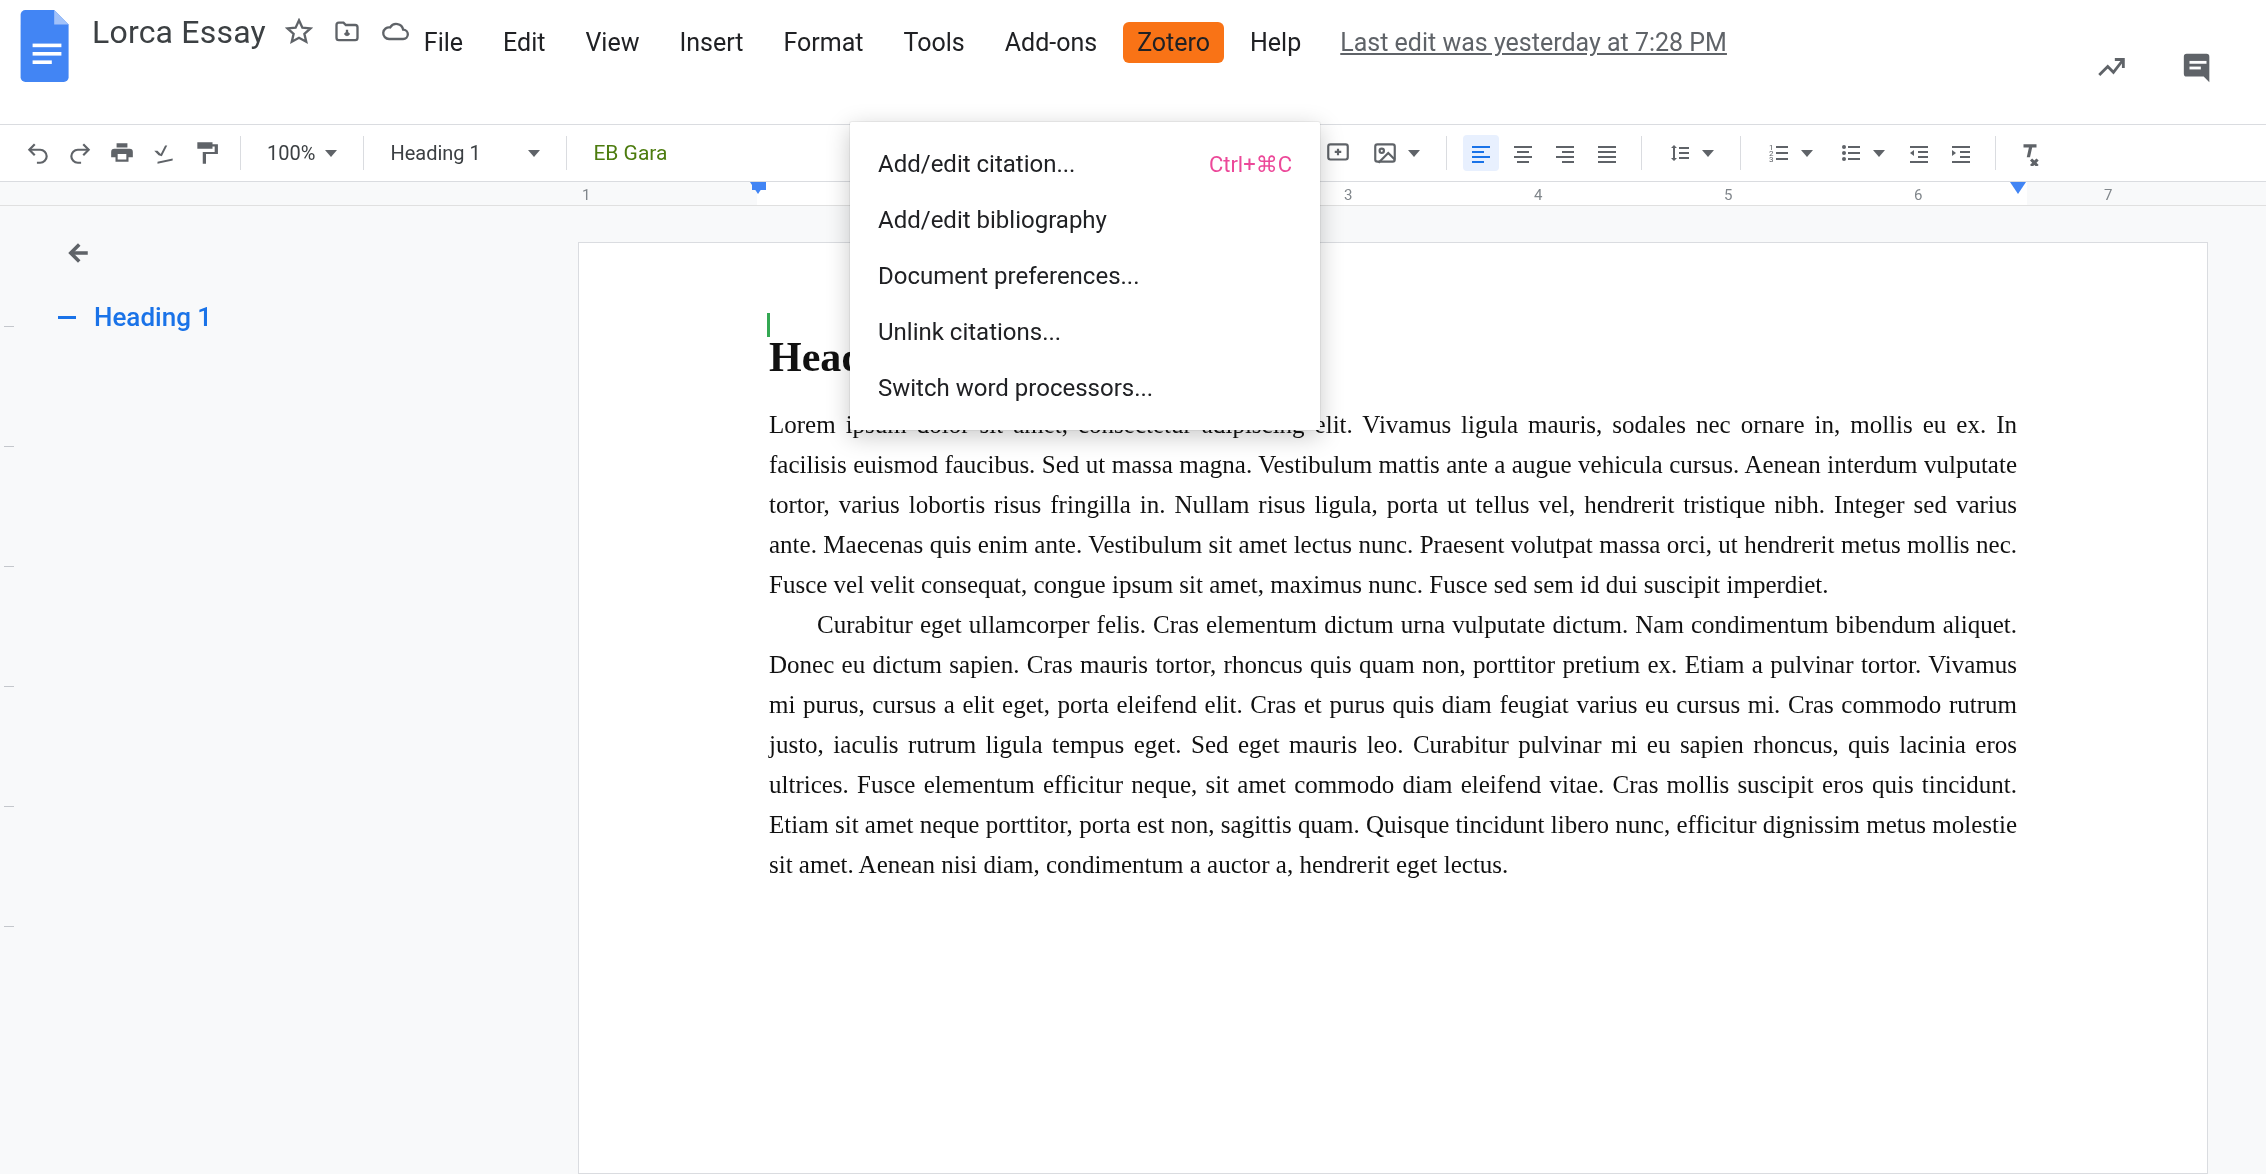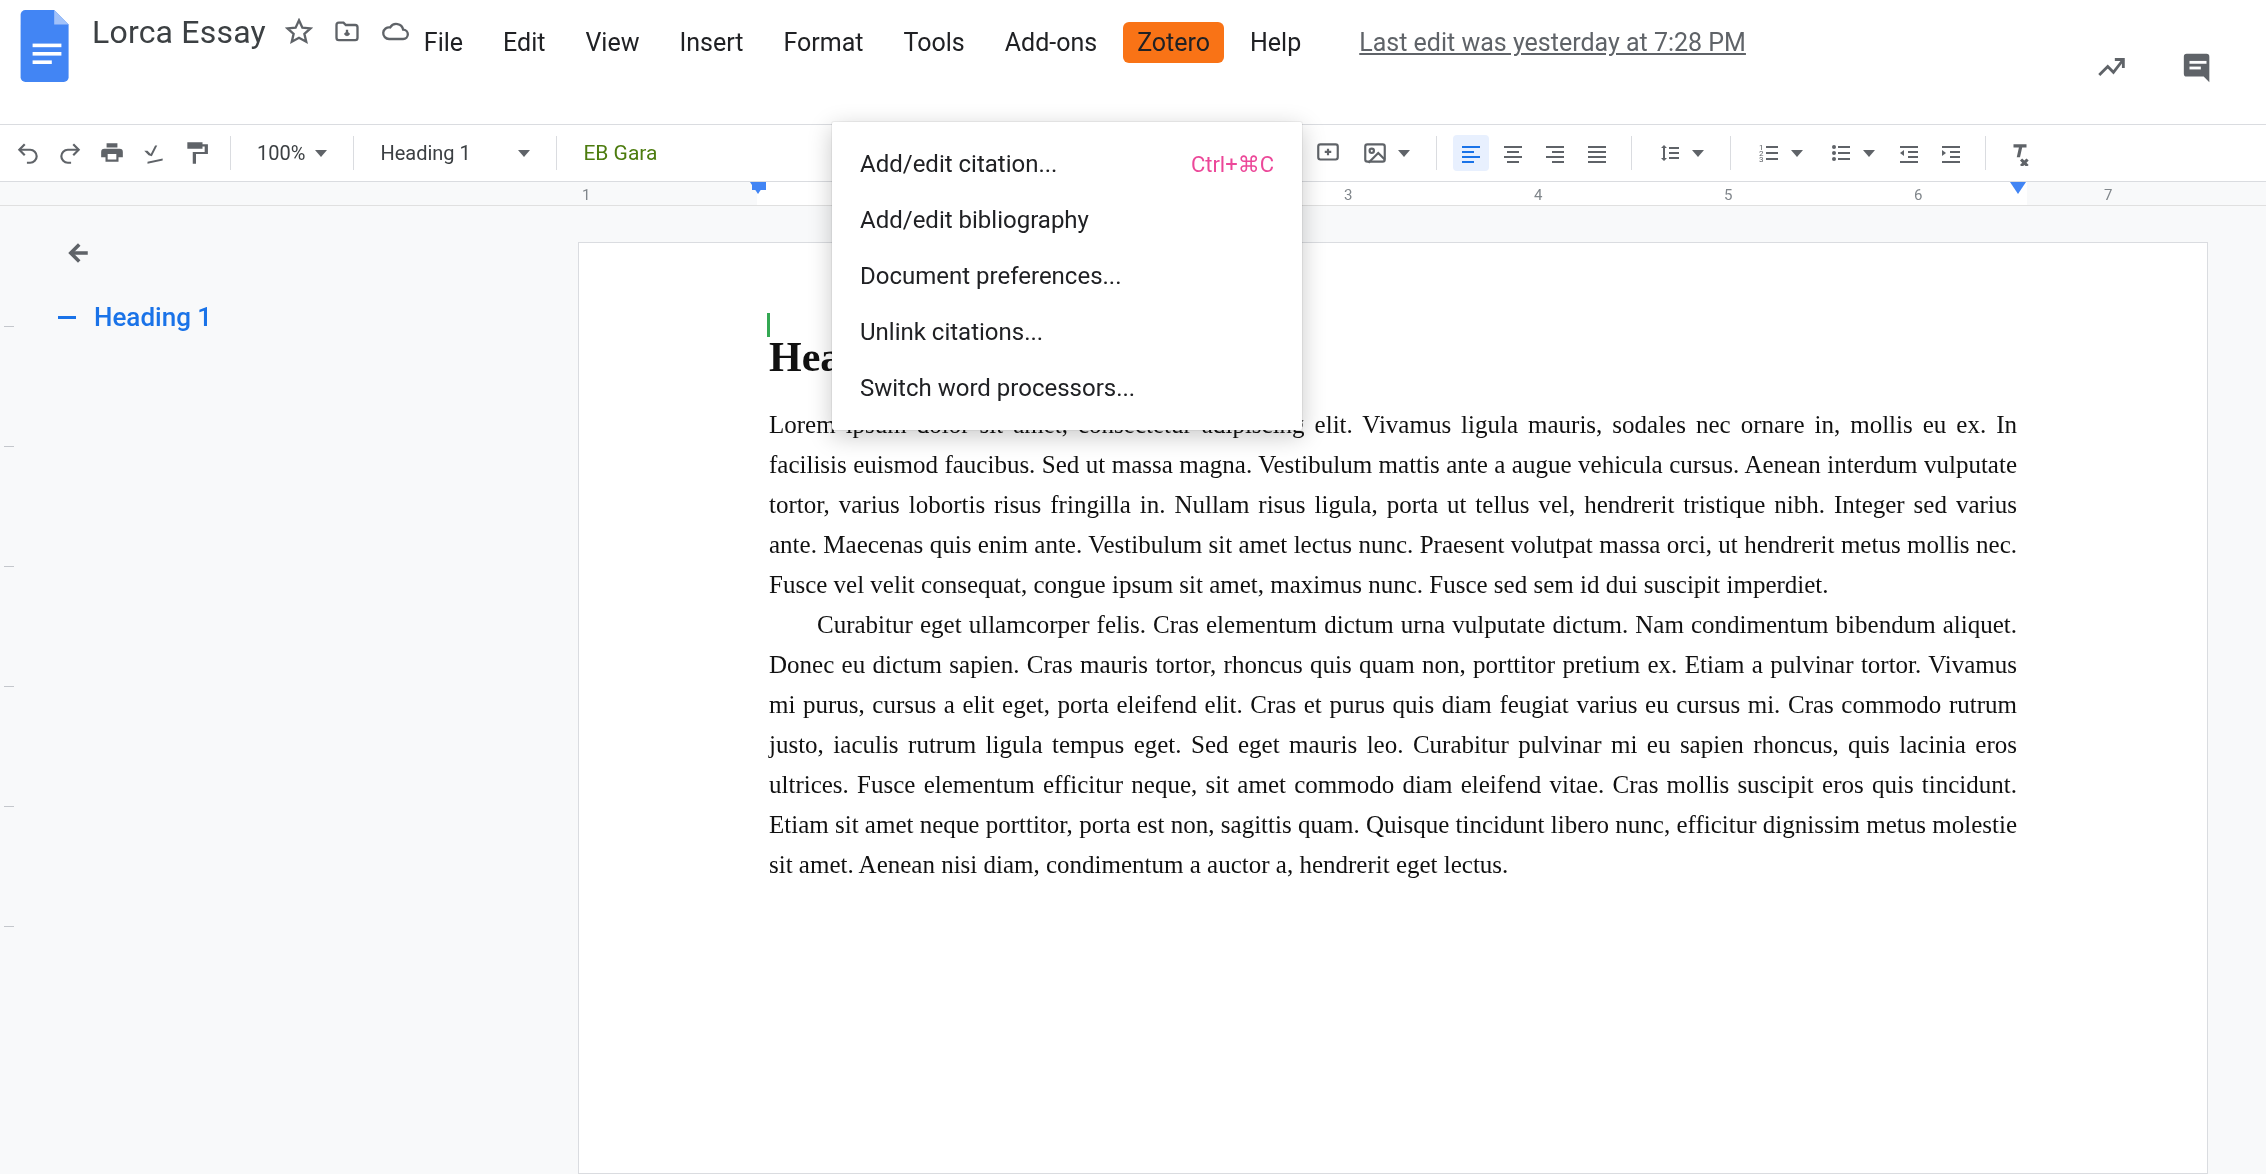--- a/index.html
+++ b/index.html
@@ -37,35 +37,35 @@
   .menubar { display: flex; align-items: center; gap: 12px; margin-top: 12px; }
   .menu-item {
     font-size: 25px; color: #202124;
     padding: 6px 14px; border-radius: 6px;
     cursor: pointer;
   }
   .menu-item.active { background: #f97316; }
   .last-edit {
     font-size: 25px; color: #5f6368;
     text-decoration: underline;
-    margin-left: 32px;
+    margin-left: 13px;
   }
 
   .header-right {
     margin-left: auto; display: flex; align-items: center; gap: 50px; padding-top: 40px; padding-right: 30px;
   }
   .hr-icon { width: 36px; height: 36px; color: #5f6368; display:flex; align-items:center; justify-content:center; }
 
   
   .toolbar {
     border-top: 1px solid #dadce0;
     border-bottom: 1px solid #dadce0;
     height: 58px;
     display: flex; align-items: center;
-    padding: 0 10px;
+    padding: 0 20px;
     gap: 6px;
     font-size: 20px; color: #3c4043;
   }
   .tb-btn { width: 36px; height: 36px; display:flex; align-items:center; justify-content:center; color:#5f6368; border-radius:4px; }
   .tb-sep { width: 1px; height: 34px; background: #dadce0; margin: 0 10px; }
   .tb-text { padding: 0 10px; color:#4d7c0f; font-size:21px; }
   .tb-drop { display:flex; align-items:center; gap:10px; padding:0 10px; }
   .tb-drop .caret { width:0;height:0;border-left:6px solid transparent;border-right:6px solid transparent;border-top:7px solid #5f6368; }
   .tb-active { background:#e8f0fe; border-radius:4px; }
 
@@ -123,21 +123,21 @@
   }
   .doc-para {
     font-size:25px; line-height:40px; text-align:justify;
     margin-bottom: 0;
   }
   .doc-para.indent { text-indent: 48px; }
 
   
   .dropdown {
     position:absolute;
-    left: 832px; top: 122px;
+    left: 850px; top: 122px;
     width: 470px;
     background:#fff;
     box-shadow: 0 6px 24px rgba(0,0,0,0.22), 0 0 0 1px rgba(0,0,0,0.05);
     border-radius: 2px;
     padding: 14px 0;
     z-index: 100;
   }
   .dd-item {
     display:flex; align-items:center; justify-content:space-between;
     padding: 14px 28px;

